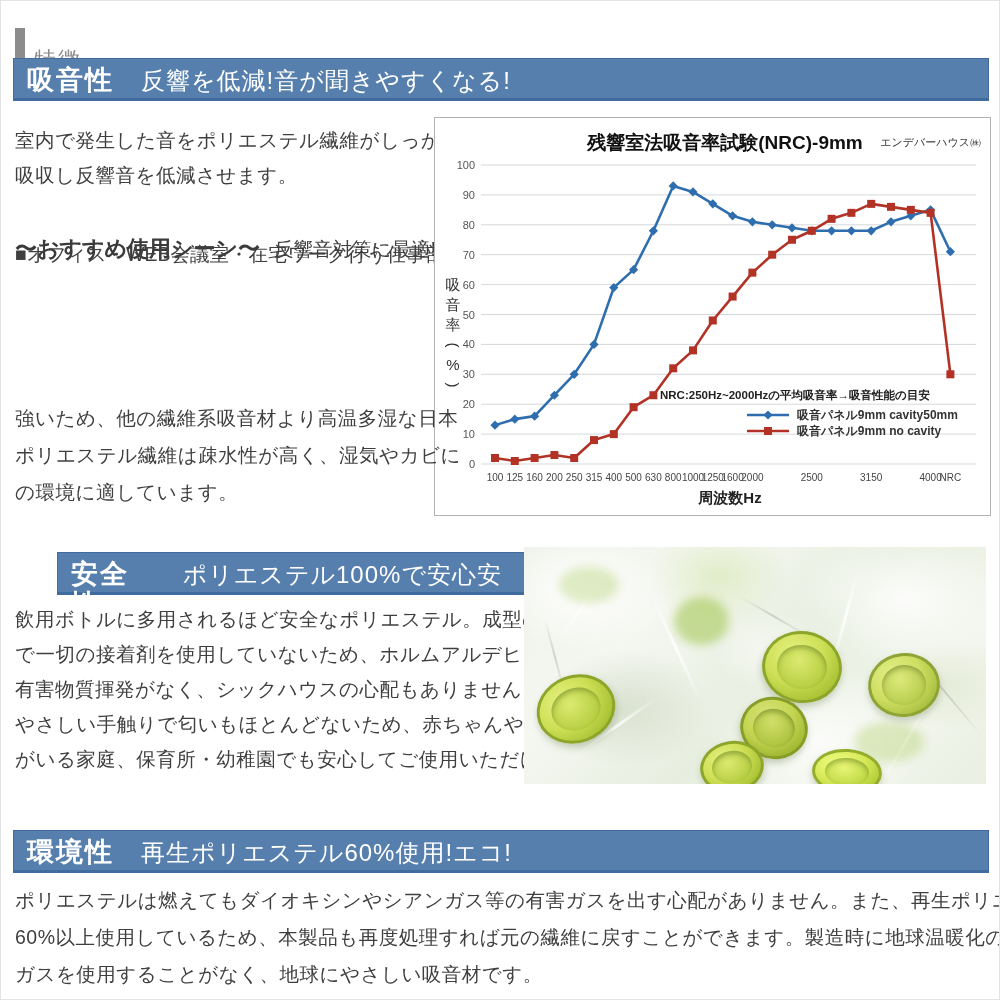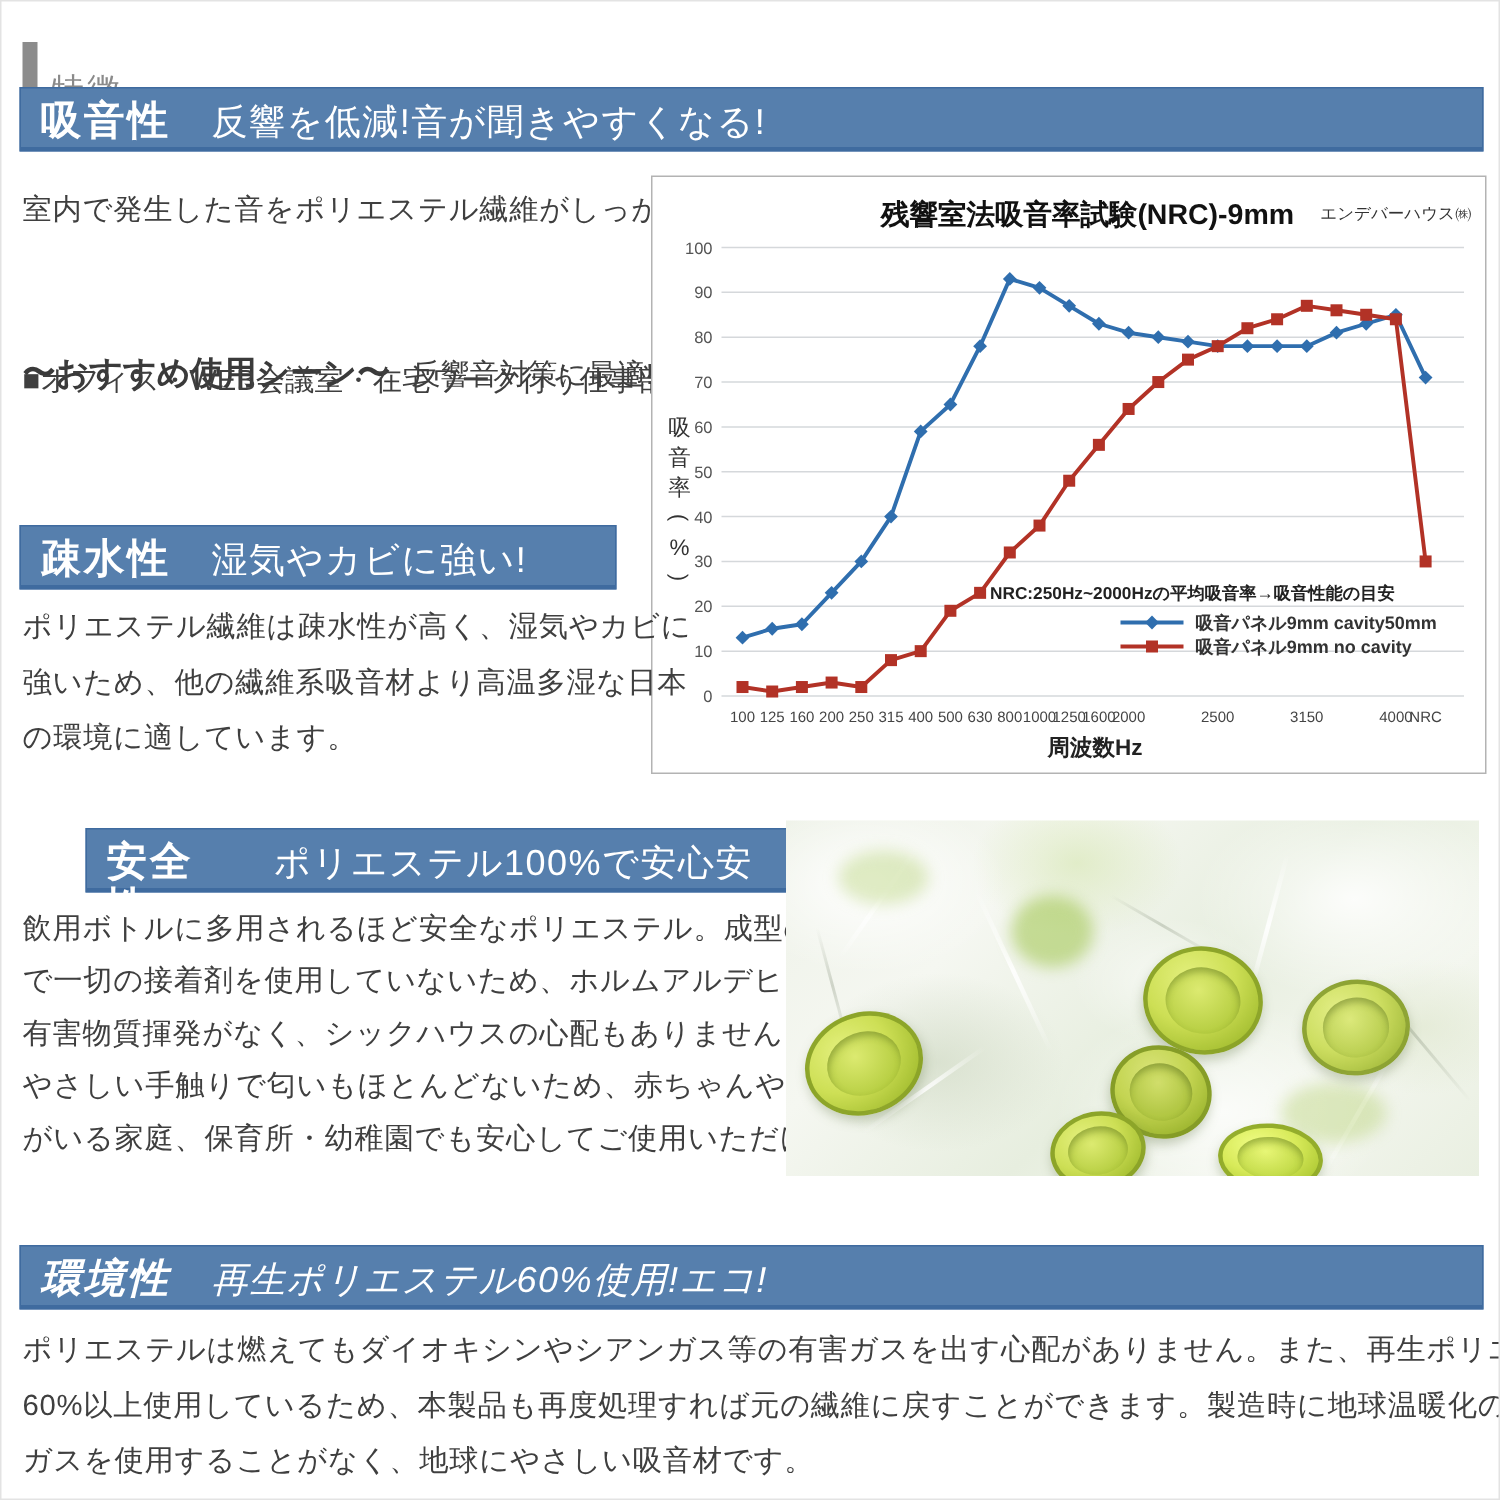--- a/index.html
+++ b/index.html
@@ -14,21 +14,21 @@
   
   .sec-bar{position:absolute;box-sizing:border-box;height:43px;background:#567fad;
            border:1px solid #3f6b9f;border-bottom-width:3px;
            display:flex;align-items:baseline;padding:6px 16px 0 13px;}
   .sec-title{font-size:27px;font-weight:bold;color:#fff;letter-spacing:2px;line-height:30px;}
   .sec-sub{font-size:24px;color:#fff;margin-left:27px;letter-spacing:1px;}
 
   .bar1{left:12px;top:57px;width:976px;}
   .bar2{left:12px;top:349px;width:398px;}
   .bar3{left:12px;top:551px;width:485px;margin-left:44px;}
-  .bar4{left:12px;top:829px;width:976px;font-style:italic;}
+  .bar4{left:12px;top:829px;width:976px;}
 
   
   .body-lines{position:absolute;font-size:19.5px;color:#3f3f3f;letter-spacing:0.5px;}
   .body-lines div{white-space:nowrap;}
   .b1{left:14px;top:122px;line-height:35px;}
   .b2{left:14px;top:399px;line-height:37px;}
   .b3{left:14px;top:601px;line-height:35px;}
   .b4{left:14px;top:881px;line-height:37px;width:976px;}
 
   .recommend{position:absolute;left:14px;top:198px;display:flex;align-items:baseline;white-space:nowrap;margin-top:35px;}
@@ -89,20 +89,21 @@
     <div class="feature-bar"></div>
     <div class="feature-text">特徴</div>
   </div>
 
   <div class="sec-bar bar1" style="background: rgb(86, 127, 173); border-color: rgb(63, 107, 159);">
     <span class="sec-title">吸音性</span>
     <span class="sec-sub">反響を低減!音が聞きやすくなる!</span>
   </div>
   <div class="body-lines b1">
     <div>室内で発生した音をポリエステル繊維がしっかりと</div>
+    <div>吸収し反響音を低減させます。</div>
   </div>
   <div class="recommend">
     <span class="recommend-title">〜おすすめ使用シーン〜</span>
     <span class="recommend-note">反響音対策に最適!!</span>
   </div>
   <div class="bullets">
     <div>■オフィス・WEB会議室・在宅ワーク行う仕事部屋</div>
   </div>
 
   <div class="chart-box">
@@ -209,27 +210,23 @@
         <rect x="511.4000000000001" y="252.3" width="8" height="8" fill="#b23226"></rect>
         <line x1="312" y1="297" x2="354" y2="297" stroke="#2f6eae" stroke-width="2.6"></line>
         <path d="M 333 292.4 L 337.6 297 L 333 301.6 L 328.4 297 Z" fill="#2f6eae"></path>
         <text x="362" y="301" font-size="12" font-weight="600" fill="#333">吸音パネル9mm cavity50mm</text>
         <line x1="312" y1="313" x2="354" y2="313" stroke="#b23226" stroke-width="2.6"></line>
         <rect x="329" y="309" width="8" height="8" fill="#b23226"></rect>
         <text x="362" y="317" font-size="12" font-weight="600" fill="#333">吸音パネル9mm no cavity</text>
       </svg>
   </div>
 
-  <div class="sec-bar bar2" style="background: rgb(86, 127, 173); border-color: rgb(63, 107, 159);">
-    <span class="sec-title">疎水性</span>
-    <span class="sec-sub">湿気やカビに強い!</span>
-  </div>
   <div class="body-lines b2">
+    <div>強いため、他の繊維系吸音材より高温多湿な日本</div>
     <div>ポリエステル繊維は疎水性が高く、湿気やカビに</div>
-    <div>強いため、他の繊維系吸音材より高温多湿な日本</div>
     <div>の環境に適しています。</div>
   </div>
 
   <div class="sec-bar bar3" style="background: rgb(86, 127, 173); border-color: rgb(63, 107, 159);">
     <span class="sec-title">安全性</span>
     <span class="sec-sub">ポリエステル100%で安心安全!</span>
   </div>
   <div class="body-lines b3">
     <div>飲用ボトルに多用されるほど安全なポリエステル。成型の過程</div>
     <div>で一切の接着剤を使用していないため、ホルムアルデヒド等の</div>

